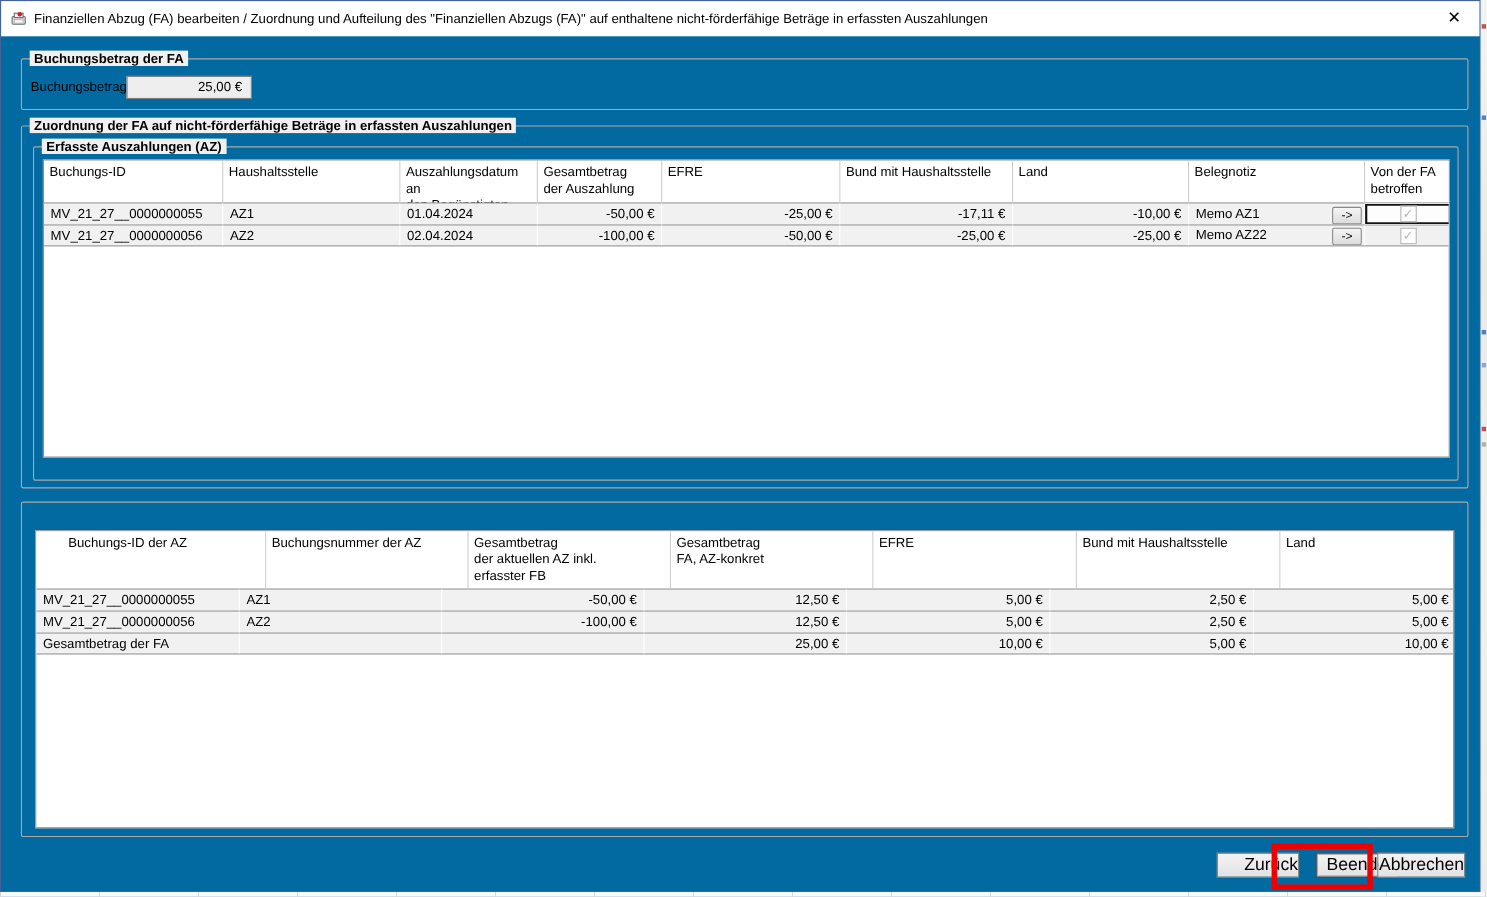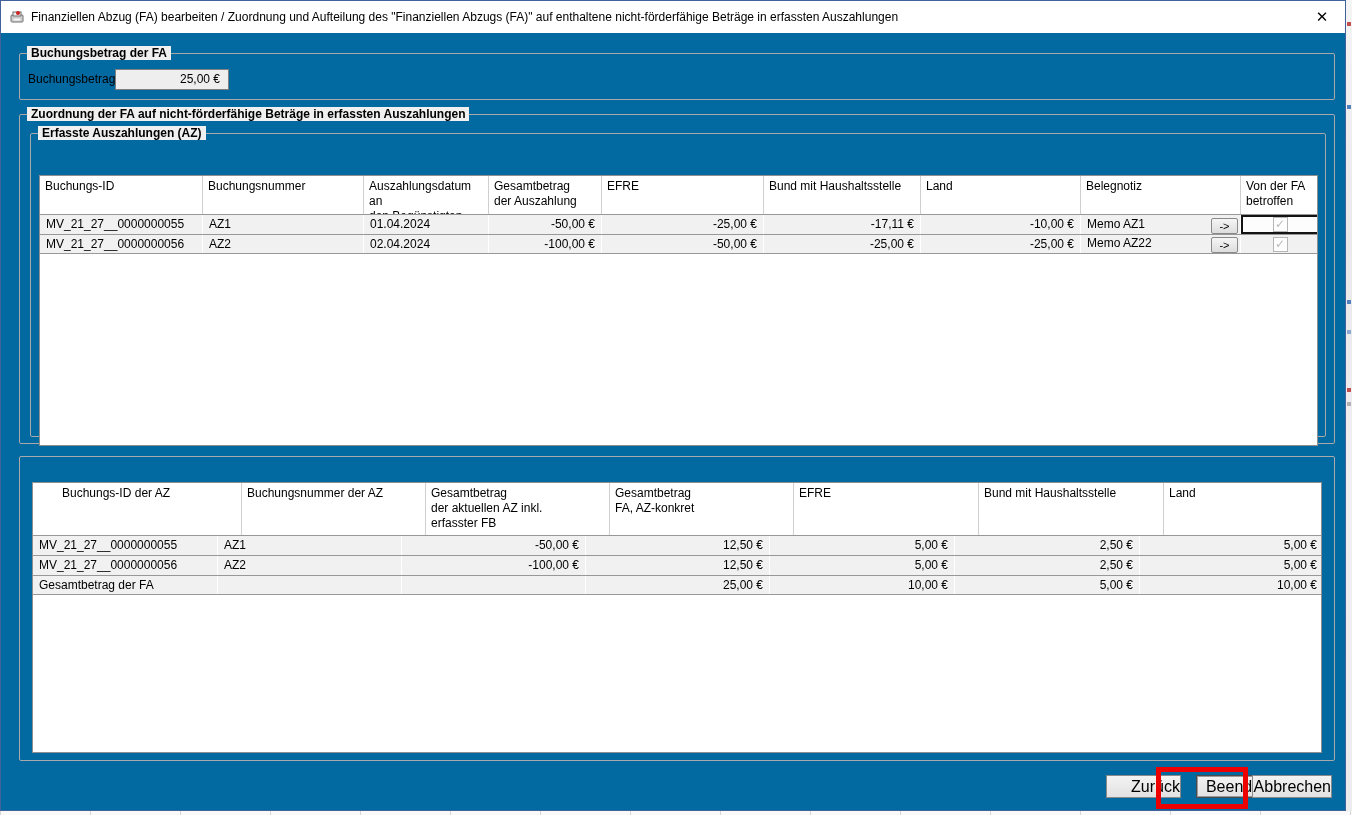--- a/index.html
+++ b/index.html
@@ -32,21 +32,21 @@
   .betrag-field { position:absolute; left:95px; top:15px; width:114px; height:21px;
     background:#eeeeee; border:1px solid #7f7f7f; text-align:right; padding:0 8px 0 4px;
     line-height:19px; font-size:12px; font-family:inherit; }
 
   .g-zuordnung { left:18px; top:113px; width:1316px; height:330px; }
   .g-erfasste { left:10px; top:18px; width:1296px; height:304px; }
   .g-aufteilung { left:18px; top:455px; width:1316px; height:305px; }
 
   
   .tbl { position:absolute; background:#ffffff; border:1px solid #8f8f8f; overflow:hidden; }
-  .tbl-1 { left:8px; top:41px; width:1279px; height:271px; }
+  .tbl-1 { left:8px; top:11px; width:1279px; height:271px; }
   .tbl-2 { left:12px; top:25px; width:1290px; height:271px; }
   .thead { display:flex; background:#ffffff; }
   .th { padding:3px 5px 2px 5px; border-right:1px solid #cfcfcf; white-space:pre-line;
     line-height:15px; overflow:hidden; flex:none; }
   .th:last-child { border-right:none; }
   .trow { display:flex; height:20px; background:#f1f1f1; border-top:1px solid #989898; }
   .trow.last { border-bottom:1px solid #989898; }
   .td { padding:0 6px; line-height:19px; border-right:1px solid #ffffff; white-space:nowrap;
     overflow:hidden; flex:none; }
   .td:last-child { border-right:none; }
@@ -107,21 +107,21 @@
 
   <div class="groupbox g-zuordnung">
     <span class="legend">Zuordnung der FA auf nicht-förderfähige Beträge in erfassten Auszahlungen</span>
 
     <div class="groupbox g-erfasste">
       <span class="legend">Erfasste Auszahlungen (AZ)</span>
 
       <div class="tbl tbl-1">
         <div class="thead">
           <div class="th t1c1">Buchungs-ID</div>
-          <div class="th t1c2">Buchungsnummer</div>
+          <div class="th t1c2">Haushaltsstelle</div>
           <div class="th t1c3">Auszahlungsdatum an
 den Begünstigten</div>
           <div class="th t1c4">Gesamtbetrag
 der Auszahlung</div>
           <div class="th t1c5">EFRE</div>
           <div class="th t1c6">Bund mit Haushaltsstelle</div>
           <div class="th t1c7">Land</div>
           <div class="th t1c8">Belegnotiz</div>
           <div class="th t1c9">Von der FA
 betroffen</div>

